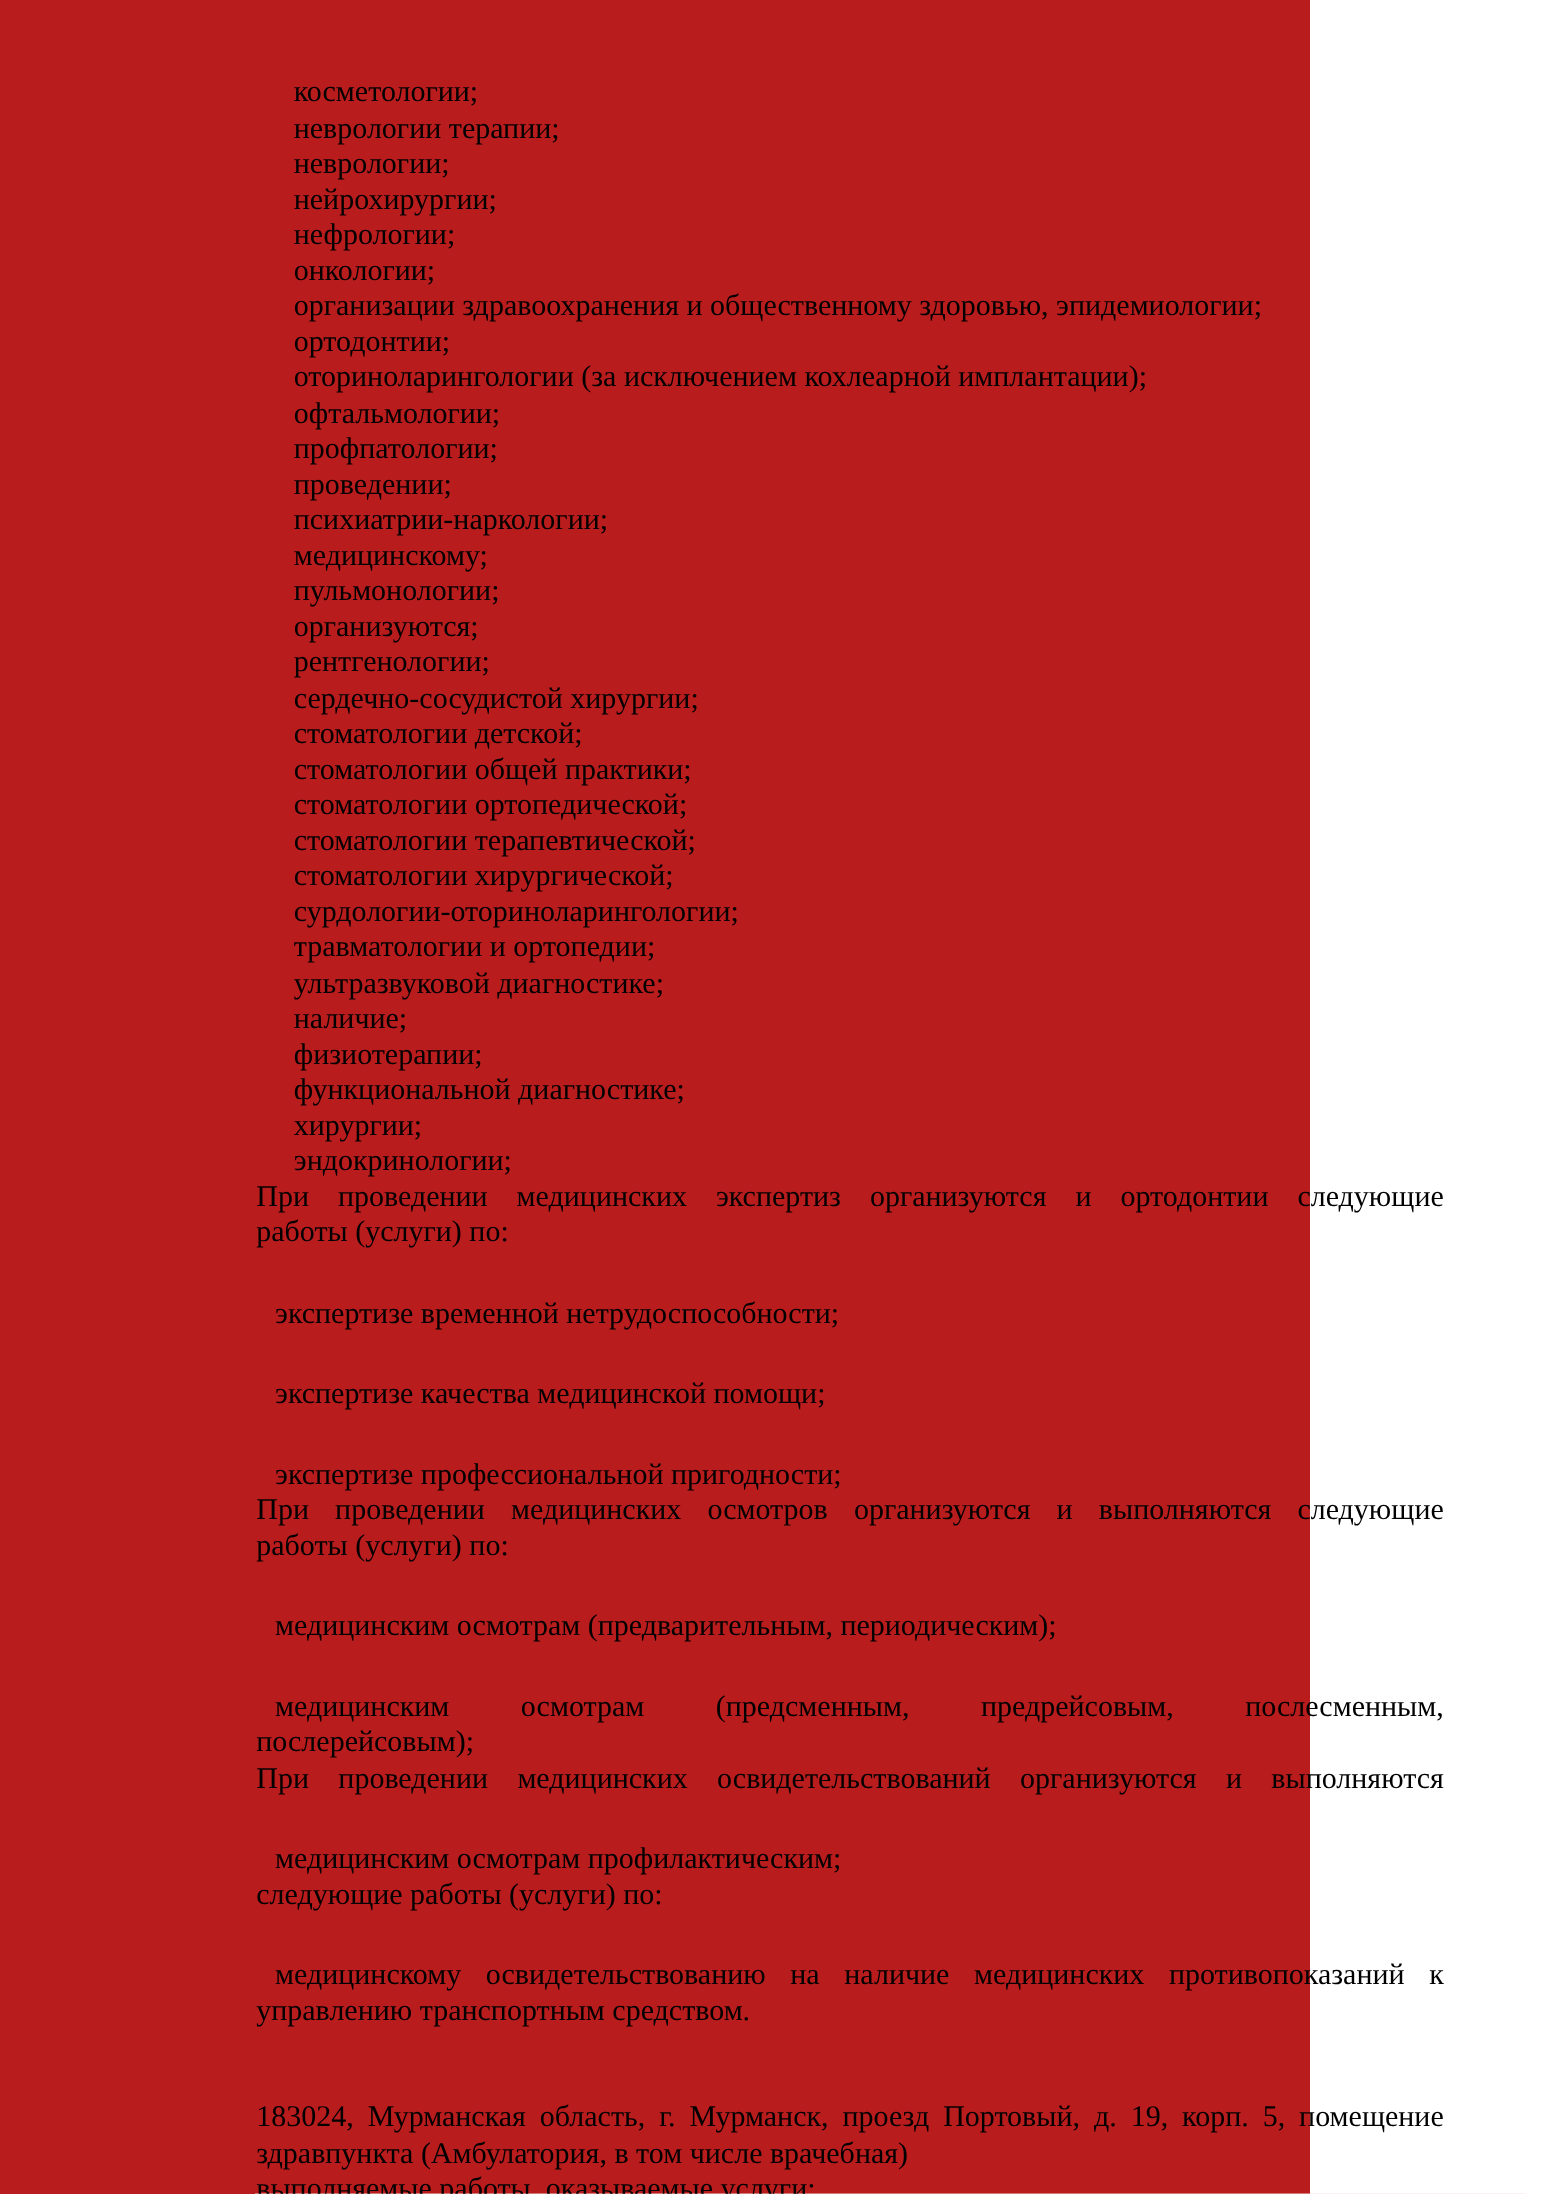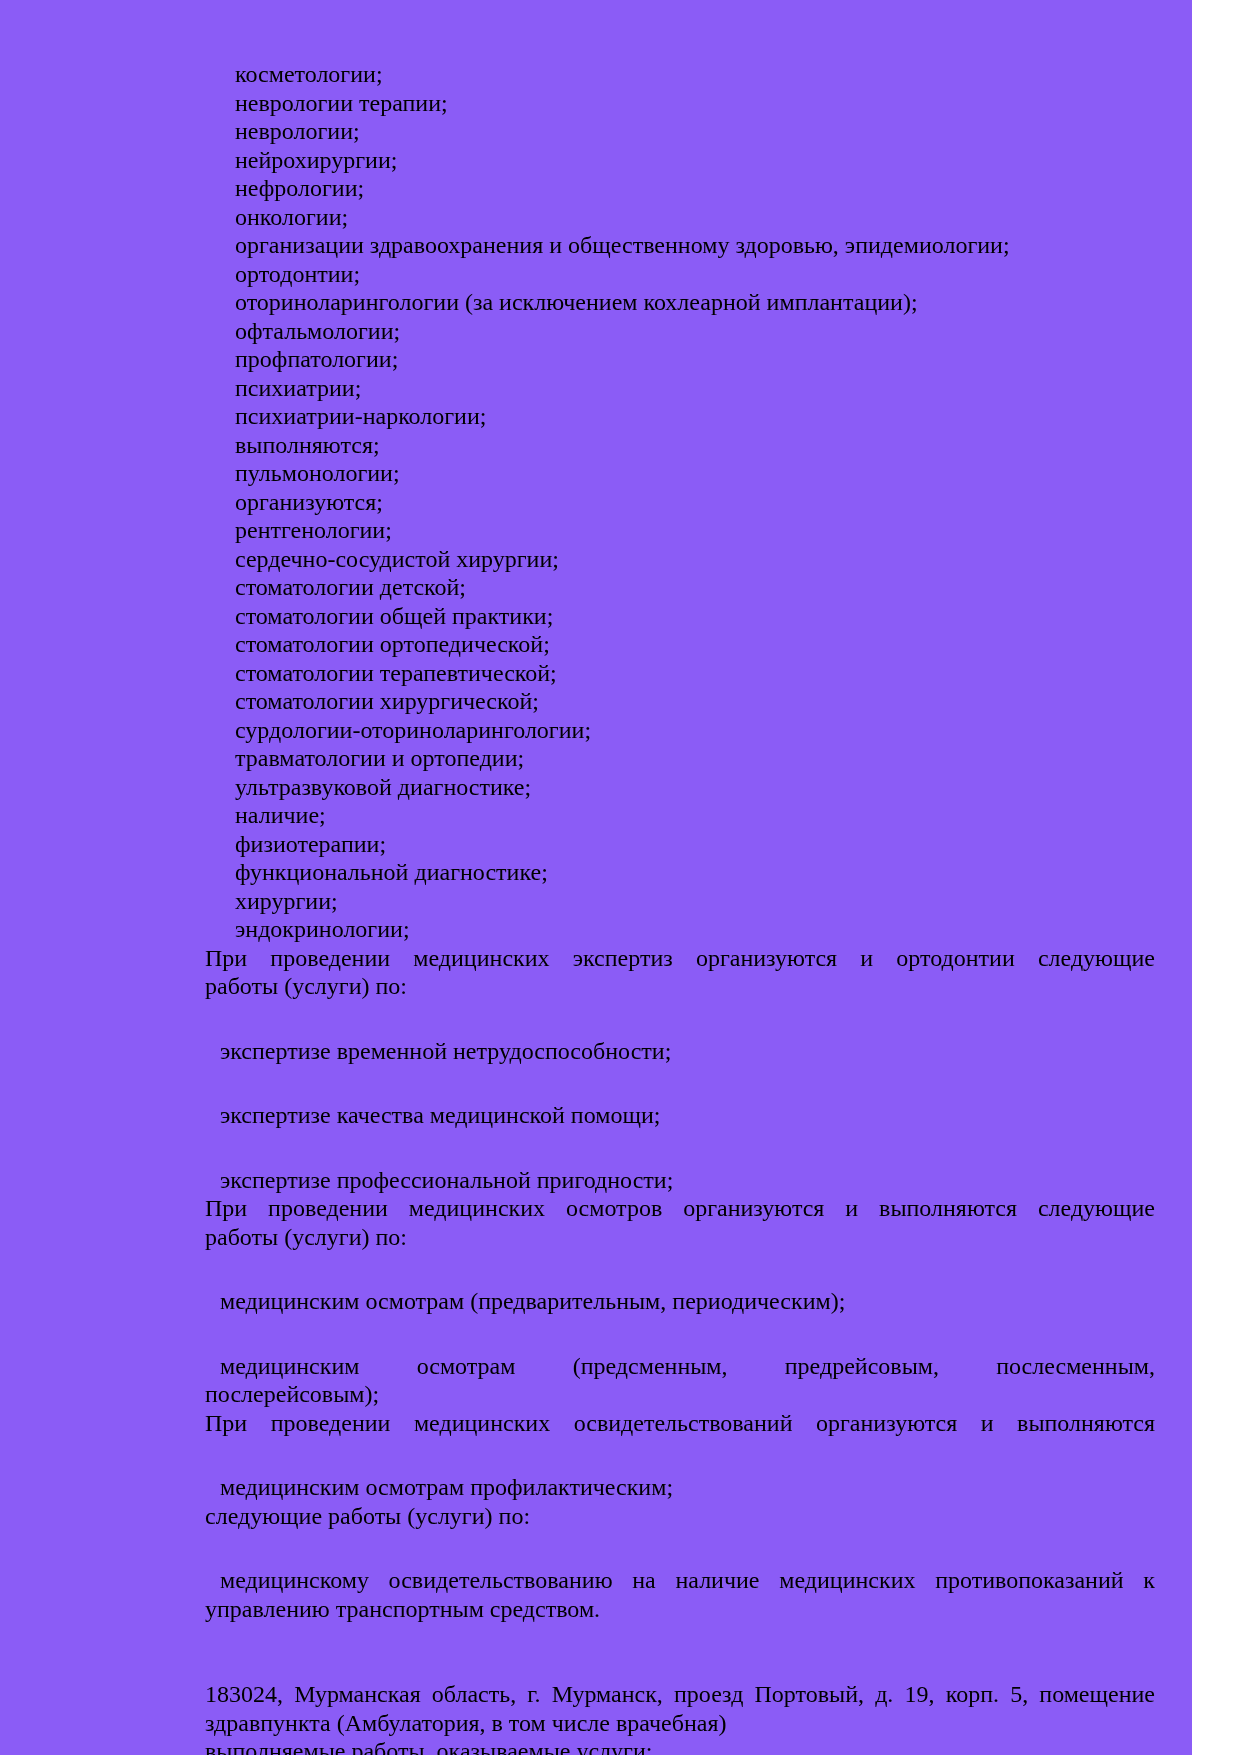--- a/index.html
+++ b/index.html
@@ -9,24 +9,24 @@
   }
   body {
     width: 1241px;
     height: 1755px;
     font-family: "Liberation Serif", "DejaVu Serif", serif;
     color: #000000;
     overflow: hidden;
   }
   .page {
     box-sizing: border-box;
-    width: 1192px;
+    width: 1048px;
     height: 1755px;
     padding: 60px 86px 0 205px;
-    background: #8b5cf6;
+    background: #b91c1c;
   }
   .doc-text {
     width: 950px;
   }
   .line {
     font-size: 24px;
     line-height: 28.5px;
     min-height: 28.5px;
     white-space: normal;
     letter-spacing: 0;
@@ -49,23 +49,23 @@
       <div class="line indent-2">неврологии терапии;</div>
       <div class="line indent-2">неврологии;</div>
       <div class="line indent-2">нейрохирургии;</div>
       <div class="line indent-2">нефрологии;</div>
       <div class="line indent-2">онкологии;</div>
       <div class="line indent-2">организации здравоохранения и общественному здоровью, эпидемиологии;</div>
       <div class="line indent-2">ортодонтии;</div>
       <div class="line indent-2">оториноларингологии (за исключением кохлеарной имплантации);</div>
       <div class="line indent-2">офтальмологии;</div>
       <div class="line indent-2">профпатологии;</div>
-      <div class="line indent-2">психиатрии;</div>
+      <div class="line indent-2">проведении;</div>
       <div class="line indent-2">психиатрии-наркологии;</div>
-      <div class="line indent-2">выполняются;</div>
+      <div class="line indent-2">медицинскому;</div>
       <div class="line indent-2">пульмонологии;</div>
       <div class="line indent-2">организуются;</div>
       <div class="line indent-2">рентгенологии;</div>
       <div class="line indent-2">сердечно-сосудистой хирургии;</div>
       <div class="line indent-2">стоматологии детской;</div>
       <div class="line indent-2">стоматологии общей практики;</div>
       <div class="line indent-2">стоматологии ортопедической;</div>
       <div class="line indent-2">стоматологии терапевтической;</div>
       <div class="line indent-2">стоматологии хирургической;</div>
       <div class="line indent-2">сурдологии-оториноларингологии;</div>

